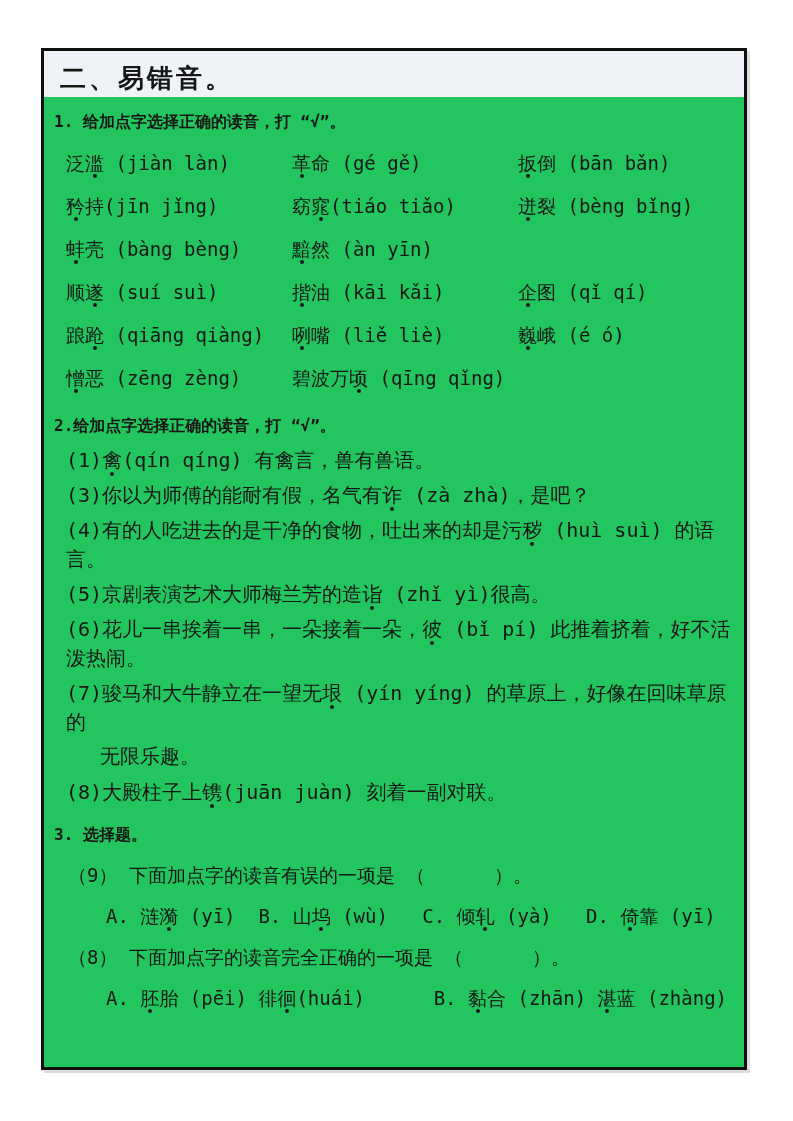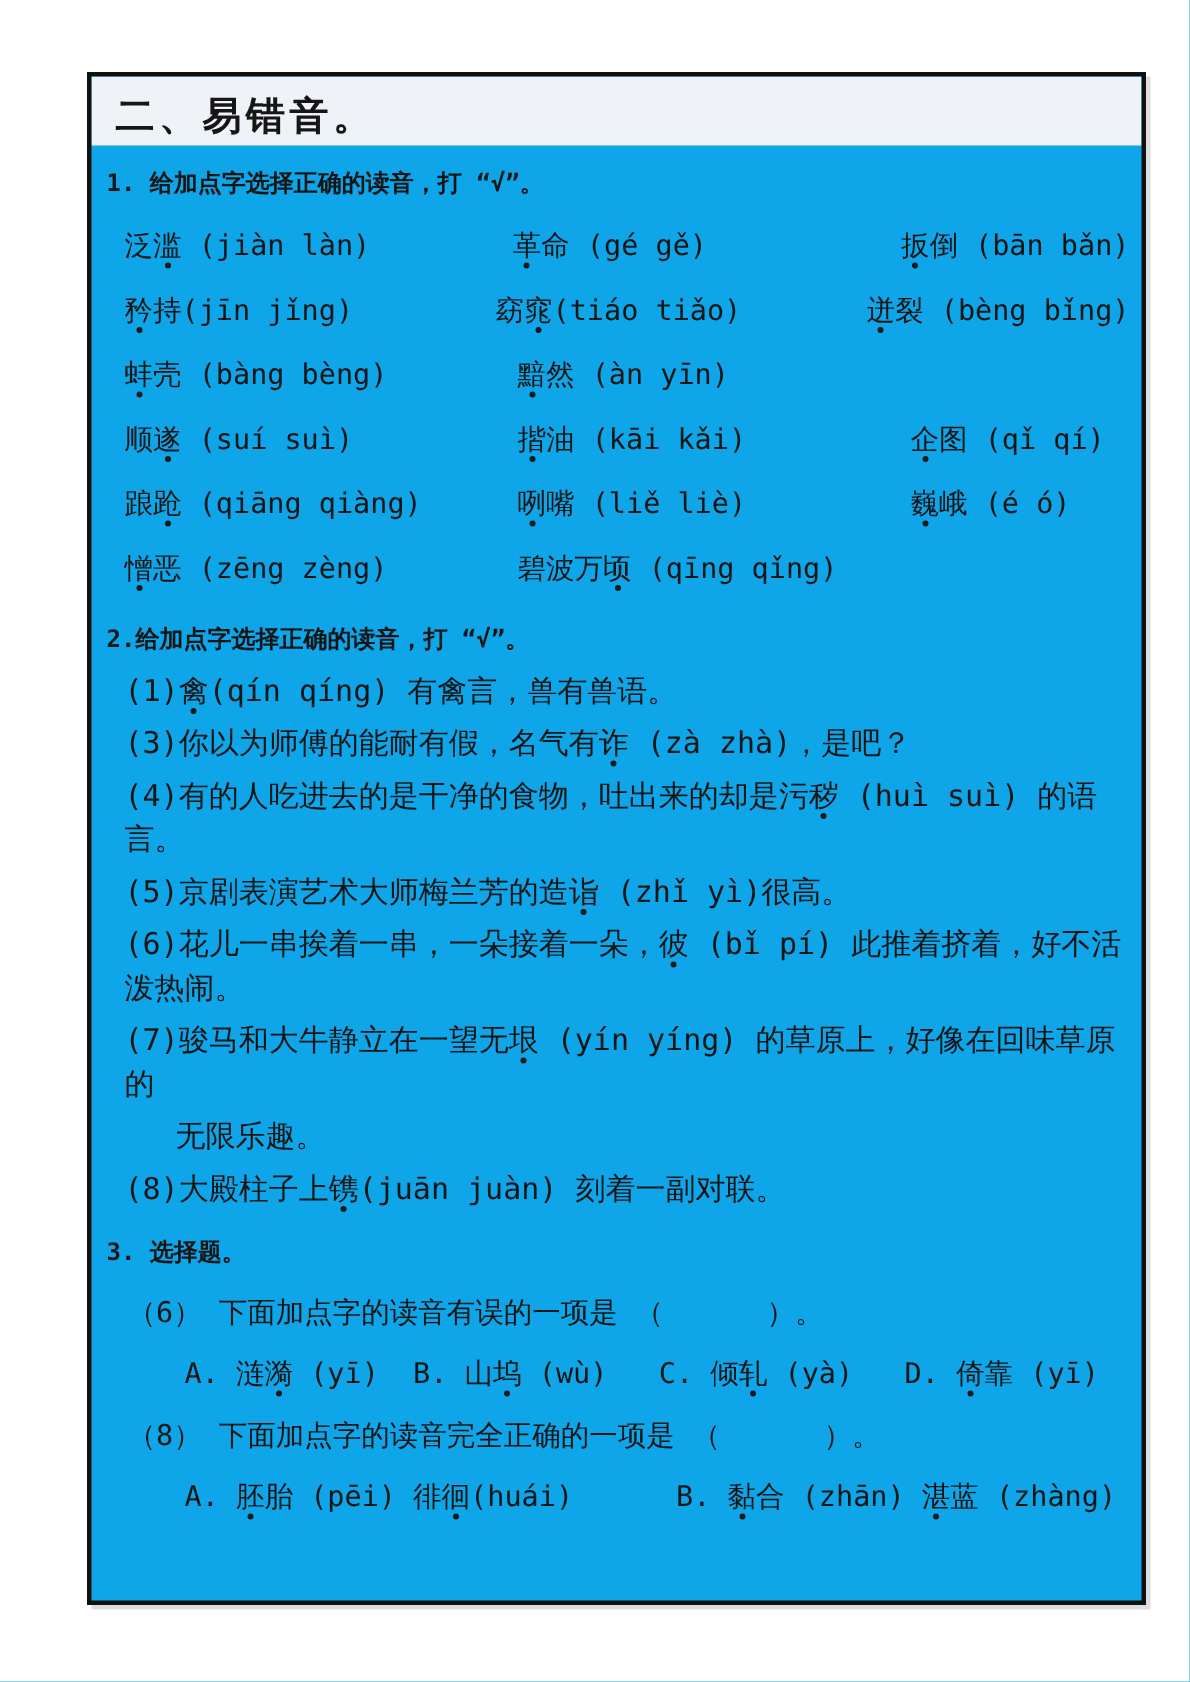--- a/index.html
+++ b/index.html
@@ -2,44 +2,44 @@
 <html><head>
 <meta charset="utf-8">
 <style>
   html,body { margin:0; padding:0; }
   body {
     width:793px; height:1121px; background:#ffffff; position:relative;
     font-family:"DejaVu Sans Mono","DejaVu Sans",sans-serif;
     color:#161616; -webkit-font-smoothing:antialiased;
   }
   .sheet {
-    position:absolute; left:58px; top:48px; width:706px; height:1022px;
-    border:3px solid #101010; background:#0ea5e9;
+    position:absolute; left:41px; top:48px; width:706px; height:1022px;
+    border:3px solid #101010; background:#22c55e;
     box-shadow:3px 3px 0 rgba(120,120,120,.25);
     box-sizing:border-box; overflow:hidden;
   }
   .title-band { position:absolute; top:0; left:0; right:0; height:46px; background:#eff3f8; }
   .content { position:relative; padding:4px 8px 0 8px; }
 
   .title {
     font-size:26px; font-weight:700; letter-spacing:3px;
     padding:7px 0 4px 8px; line-height:32px;
   }
   .h-num { font-size:16px; font-weight:700; margin:10px 0 2px 2px; line-height:28px; }
   .h2 { margin-top:12px; }
   .h3 { margin-top:14px; }
 
   .grid { margin:6px 0 0 14px; font-size:19px; }
-  .grow { display:flex; align-items:center; height:43px;gap:36px; }
+  .grow { display:flex; align-items:center; height:43px; }
   .gc { white-space:nowrap; }
   .gc1 { width:226px; } .gc2 { width:226px; } .gc3 { flex:1; }
 
   .s2 { margin-left:14px; font-size:20px; }
   .s2 .item { margin:6px 0; line-height:29px; white-space:pre-wrap; }
-  .s2 .cont { padding-left:34px; }
+  .s2 .cont { padding-left:34px;font-family:Liberation Mono, monospace; }
 
   .s3 { margin-left:16px; font-size:19px; }
   .s3 .q { margin:12px 0; line-height:29px; white-space:pre-wrap; }
   .s3 .opts { margin:12px 0 12px 38px; line-height:29px; white-space:pre-wrap; }
 
   .em-dot { position:relative; }
   .em-dot::after {
     content:''; position:absolute; left:50%; bottom:-4px;
     transform:translateX(-50%); width:4px; height:4px;
     border-radius:50%; background:#1a1a1a;
@@ -96,20 +96,20 @@
       <div class="item">(5)京剧表演艺术大师梅兰芳的造<span class="em-dot">诣</span> (zhǐ yì)很高。</div>
       <div class="item">(6)花儿一串挨着一串，一朵接着一朵，<span class="em-dot">彼</span> (bǐ pí) 此推着挤着，好不活泼热闹。</div>
       <div class="item">(7)骏马和大牛静立在一望无<span class="em-dot">垠</span> (yín yíng) 的草原上，好像在回味草原的</div>
       <div class="item cont">无限乐趣。</div>
       <div class="item">(8)大殿柱子上<span class="em-dot">镌</span>(juān juàn) 刻着一副对联。</div>
     </div>
 
     <div class="h-num h3">3. 选择题。</div>
 
     <div class="s3">
-      <div class="q">（6） 下面加点字的读音有误的一项是 （      ）。</div>
+      <div class="q">（9） 下面加点字的读音有误的一项是 （      ）。</div>
       <div class="opts">A. 涟<span class="em-dot">漪</span> (yī)  B. 山<span class="em-dot">坞</span> (wù)   C. 倾<span class="em-dot">轧</span> (yà)   D. <span class="em-dot">倚</span>靠 (yī)</div>
       <div class="q">（8） 下面加点字的读音完全正确的一项是 （      ）。</div>
       <div class="opts">A. <span class="em-dot">胚</span>胎 (pēi) 徘<span class="em-dot">徊</span>(huái)      B. <span class="em-dot">黏</span>合 (zhān) <span class="em-dot">湛</span>蓝 (zhàng)</div>
     </div>
 
   </div>
 </div>
 
 </body></html>

